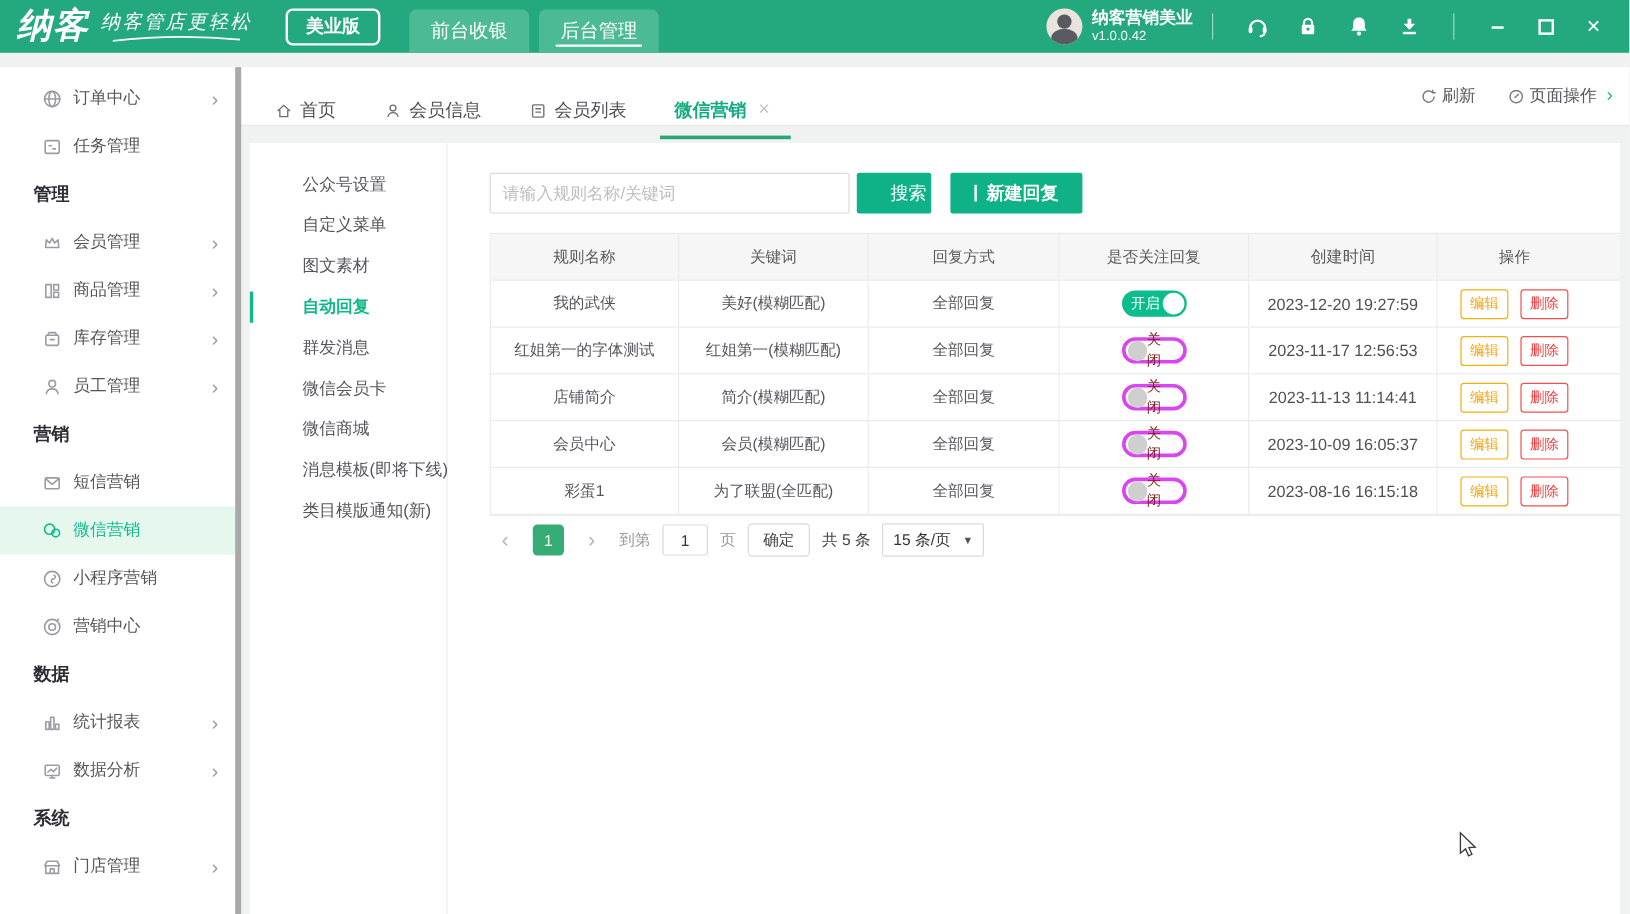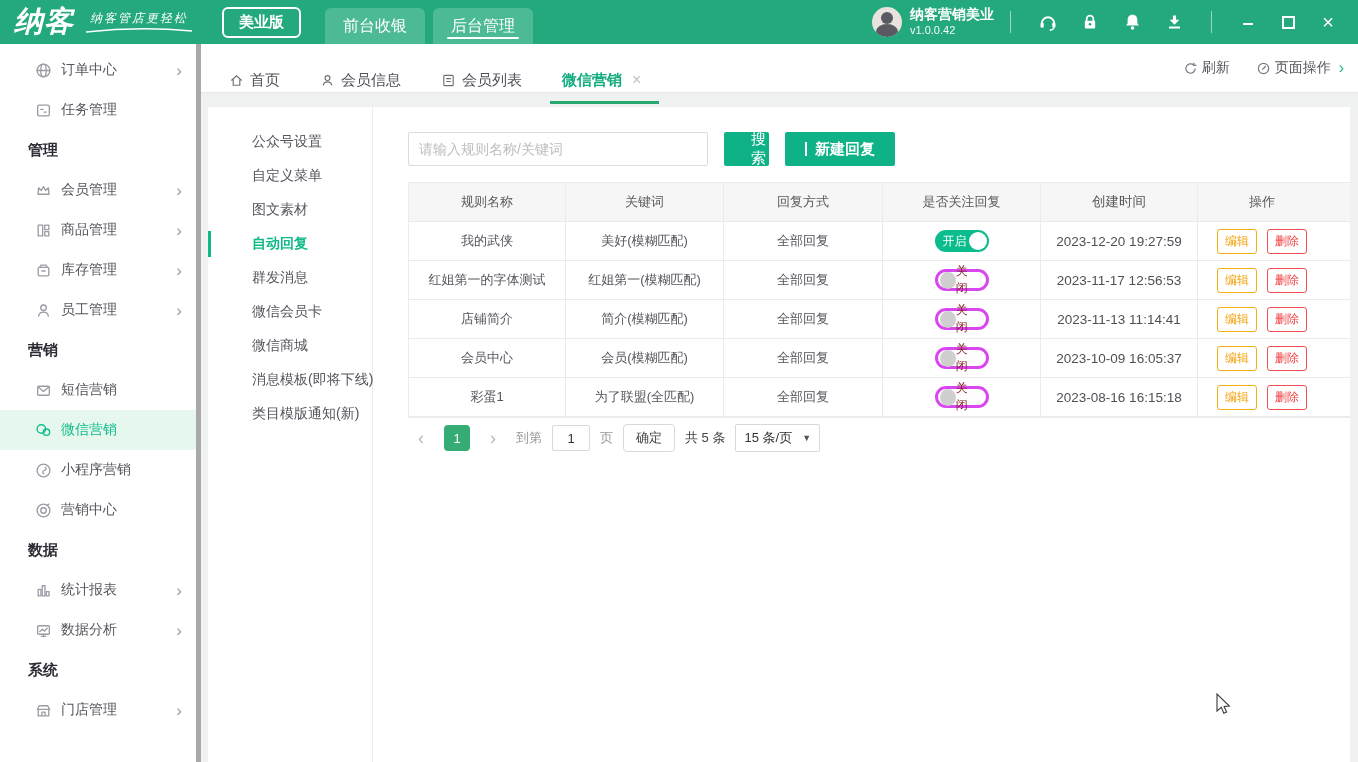--- a/index.html
+++ b/index.html
@@ -1,24 +1,24 @@
 <!DOCTYPE html>
 <html><head>
 <meta charset="utf-8">
 <style>
   * { margin:0; padding:0; box-sizing:border-box; }
   html,body { width:1358px; height:762px; }
   body { font-family:"Liberation Sans","DejaVu Sans",sans-serif; background:#f0f1f1; overflow:hidden; }
-  .app { position:relative; width:1358px; height:762px; display:flex; flex-direction:column; overflow:hidden; background:#f0f1f1; }
+  .app { position:relative; width:1358px; height:762px; display:flex; flex-direction:column; overflow:hidden; background:#f0f1f1;gap:12px; }
 
   
   .hdr { height:44px; background:#23a97d; display:flex; align-items:center; color:#fff; flex:0 0 44px; }
   .logo { font-size:29px; font-weight:bold; font-style:italic; margin-left:14px; letter-spacing:1px; white-space:nowrap; }
   .tagline-wrap { margin-left:10px; display:flex; flex-direction:column; align-items:center; }
-  .tagline { font-size:12px; font-style:italic; letter-spacing:2px; white-space:nowrap; }
+  .tagline { font-size:16px; font-style:italic; letter-spacing:2px; white-space:nowrap; }
   .tagline-swoosh { width:110px; height:6px; margin-top:1px; }
   .edition { margin-left:28px; border:2px solid #fff; border-radius:6px; padding:4px 15px; font-size:15px; font-weight:bold; white-space:nowrap; cursor:pointer; }
   .hdr-tabs { display:flex; margin-left:24px; height:36px; align-self:flex-end; }
   .hdr-tab { background:#4cba95; border-radius:6px 6px 0 0; padding:0 18px; margin-right:8px; display:flex; align-items:center; font-size:16px; position:relative; cursor:pointer; white-space:nowrap; }
   .hdr-tab.active::after { content:""; position:absolute; left:14px; right:14px; bottom:5px; height:2px; background:#fff; border-radius:1px; }
   .hdr-right { margin-left:auto; display:flex; align-items:center; height:100%; }
   .avatar { width:30px; height:30px; border-radius:50%; background:#e9e3dd; position:relative; overflow:hidden; flex:0 0 30px; }
   .avatar::before { content:""; position:absolute; left:9px; top:5px; width:12px; height:12px; border-radius:50%; background:#5a5a62; }
   .avatar::after { content:""; position:absolute; left:4px; top:17px; width:22px; height:16px; border-radius:50% 50% 0 0; background:#5a5a62; }
   .uinfo { margin-left:8px; line-height:1.25; }
@@ -66,21 +66,21 @@
   .subnav { width:165px; flex:0 0 165px; border-right:1px solid #ececec; padding-top:18px; }
   .sub-item { height:34px; display:flex; align-items:center; padding-left:44px; font-size:14px; color:#55555e; cursor:pointer; position:relative; white-space:nowrap; }
   .sub-item.active { color:#10ba88; font-weight:bold; }
   .sub-item.active::before { content:""; position:absolute; left:0; top:4px; bottom:4px; width:3px; background:#10ba88; }
   .main { flex:1; padding:25px 24px 0 35px; min-width:0; }
 
   .search-row { display:flex; align-items:center; }
   .search-input { width:300px; height:34px; border:1px solid #dcdcdc; border-radius:2px; padding:0 10px; font-size:14px; color:#333; outline:none; }
   .search-input::placeholder { color:#bdbdbd; }
   .btn-green { height:34px; background:#0fb287; color:#fff; border:none; border-radius:2px; font-size:15px; cursor:pointer; display:flex; align-items:center; justify-content:center; }
-  .btn-search { width:45px; margin-left:16px;padding-left:24px; }
+  .btn-search { width:62px; margin-left:6px;padding-left:24px; }
   .btn-new { width:110px; margin-left:16px; gap:8px;font-weight:bold; }
   .btn-new .bar { width:2px; height:14px; background:#fff; display:inline-block; }
 
   
   .tbl { margin-top:16px; width:1022px; border:1px solid #ebebeb; border-collapse:collapse; font-size:13px; color:#55555e; }
   .tbl .hrow { background:#f6f6f6; }
   .tbl div.cell { border-right:1px solid #ebebeb; display:flex; align-items:center; justify-content:center; height:38px; }
   .trow { display:flex; border-bottom:1px solid #ebebeb; }
   .trow:last-child { border-bottom:1px solid #ebebeb; }
   .c0{width:157px;} .c1{width:158px;} .c2{width:159px;} .c3{width:158px;} .c4{width:157px;} .c5{width:128px; border-right:none !important;}

